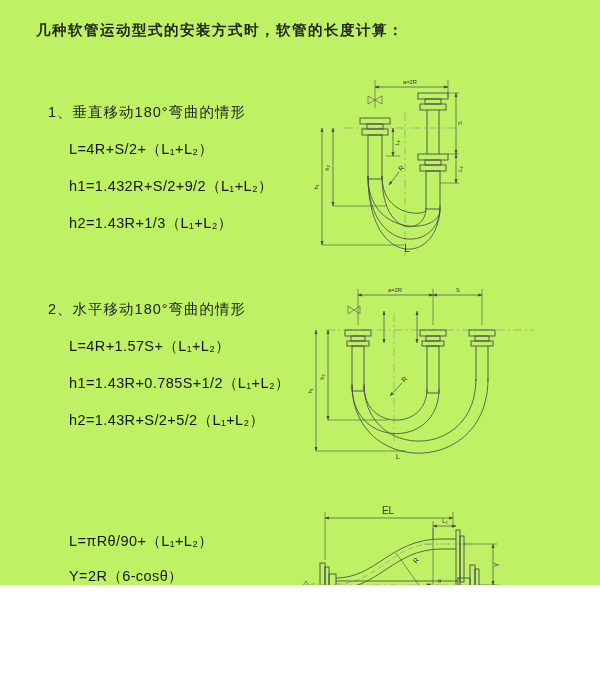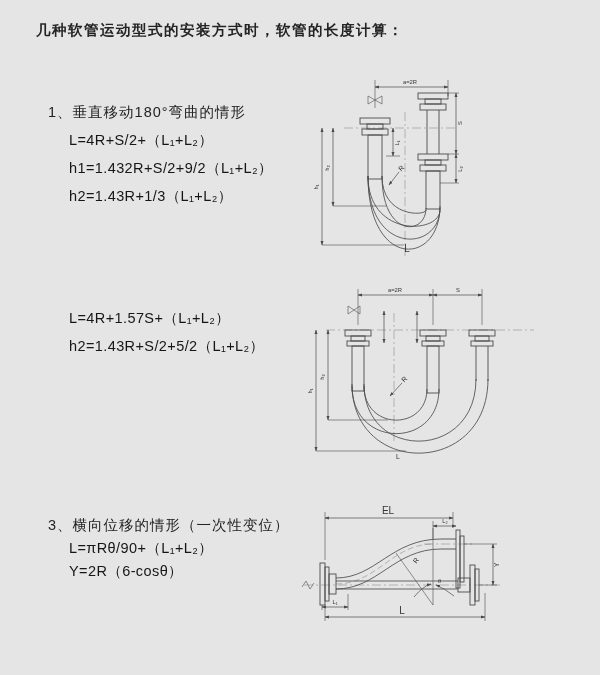--- a/index.html
+++ b/index.html
@@ -1,22 +1,22 @@
 <!DOCTYPE html>
 <html><head>
 <meta charset="utf-8">
 <style>
   html,body{margin:0;padding:0;background:#ffffff;}
-  .page{position:relative;width:600px;height:675px;background:#e5e5e5;overflow:hidden;
+  .page{position:relative;width:600px;height:585px;background:#bef264;overflow:hidden;
         font-family:"Liberation Sans","DejaVu Sans",sans-serif;color:#1e1e1e;}
   .title{position:absolute;font-size:14.5px;font-weight:bold;letter-spacing:1.5px;color:#242424;}
   .section{position:absolute;}
   .heading{font-size:14.5px;font-weight:normal;letter-spacing:1px;color:#232323;white-space:nowrap;}
-  .formula{font-size:14.5px;letter-spacing:.4px;color:#161616;margin-top:9px;padding-left:21px;white-space:nowrap;}
-  .sec3 .formula{margin-top:4px;}
+  .formula{font-size:14.5px;letter-spacing:.4px;color:#161616;margin-top:18px;padding-left:21px;white-space:nowrap;}
+  .sec3 .formula{margin-top:16px;}
   svg.diag{position:absolute;}
   svg .part{fill:none;stroke:#4b4b4b;stroke-width:.9;}
   svg .hose{fill:none;stroke:#4b4b4b;stroke-width:.85;}
   svg .dim{fill:none;stroke:#4b4b4b;stroke-width:.7;}
   svg .thin{fill:none;stroke:#4b4b4b;stroke-width:.6;}
   svg .cl{fill:none;stroke:#8d8d8d;stroke-width:.6;stroke-dasharray:9 3 2 3;}
   svg .cld{fill:none;stroke:#8d8d8d;stroke-width:.6;stroke-dasharray:6 3;}
   svg text.dlab{fill:#353535;font-size:7px;font-family:"Liberation Sans","DejaVu Sans",sans-serif;}
   svg text.big{font-size:10px;}
   svg text.tiny{font-size:5.8px;}
@@ -104,21 +104,23 @@
     <line class="thin" x1="80" y1="90" x2="94" y2="90"></line>
     <text class="dlab tiny" transform="rotate(-90 93 77)" x="93" y="77" text-anchor="middle">L₁</text>
 
     <line class="dim" x1="93" y1="106" x2="83" y2="119" marker-end="url(#ar1)"></line>
     <text class="dlab" transform="rotate(-45 97 104)" x="97" y="104" text-anchor="middle">R</text>
 
     <text class="dlab big" x="101" y="186" text-anchor="middle">L</text>
   </svg>
 
   <div class="section" style="left:48px;top:300px">
+    <div class="heading">2、水平移动180°弯曲的情形</div>
     <div class="formula">L=4R+1.57S+（L₁+L₂）</div>
+    <div class="formula">h1=1.43R+0.785S+1/2（L₁+L₂）</div>
     <div class="formula">h2=1.43R+S/2+5/2（L₁+L₂）</div>
   </div>
 
   <svg class="diag" style="left:298px;top:281px" width="270" height="185" viewBox="0 0 270 185">
     <defs>
       <marker id="ar2" viewBox="0 0 10 10" refX="9" refY="5" markerWidth="6.5" markerHeight="6.5" orient="auto-start-reverse">
         <path d="M0,1.6 L10,5 L0,8.4 Z" fill="#4b4b4b"></path>
       </marker>
       <pattern id="p2" patternUnits="userSpaceOnUse" width="4" height="4">
         <path d="M0,0 L4,4 M4,0 L0,4" stroke="#787878" stroke-width="0.5"></path>
@@ -179,21 +181,20 @@
     <line class="thin" x1="30" y1="139" x2="90" y2="139"></line>
     <text class="dlab tiny" transform="rotate(-90 26 96)" x="26" y="96" text-anchor="middle">h₂</text>
 
     <line class="dim" x1="104" y1="102" x2="92" y2="115" marker-end="url(#ar2)"></line>
     <text class="dlab" transform="rotate(-45 108 100)" x="108" y="100" text-anchor="middle">R</text>
 
     <text class="dlab" x="100" y="178" text-anchor="middle">L</text>
   </svg>
 
   <div class="section sec3" style="left:48px;top:516px">
-    <div class="heading">3、横向位移的情形（一次性变位）</div>
     <div class="formula">L=πRθ/90+（L₁+L₂）</div>
     <div class="formula">Y=2R（6-cosθ）</div>
   </div>
 
   <svg class="diag" style="left:296px;top:498px" width="295" height="165" viewBox="0 0 295 165">
     <defs>
       <marker id="ar3" viewBox="0 0 10 10" refX="9" refY="5" markerWidth="6.5" markerHeight="6.5" orient="auto-start-reverse">
         <path d="M0,1.6 L10,5 L0,8.4 Z" fill="#4b4b4b"></path>
       </marker>
     </defs>

